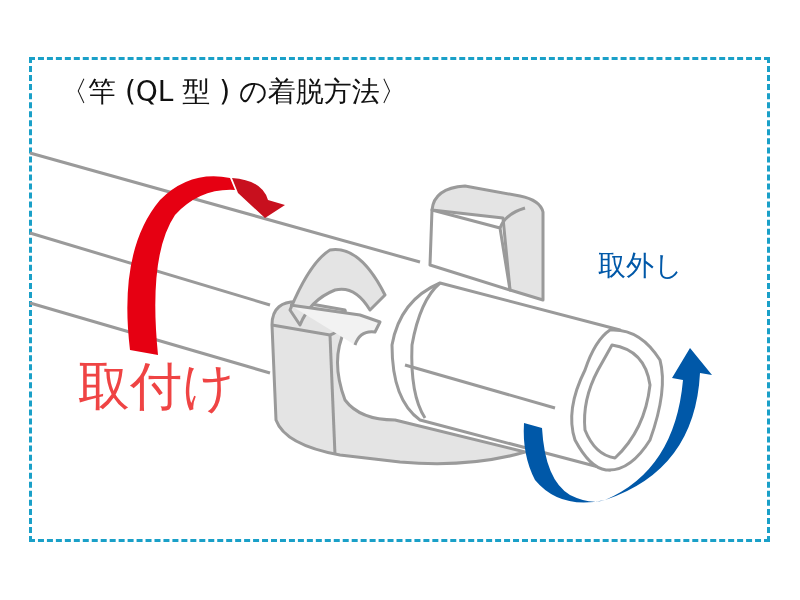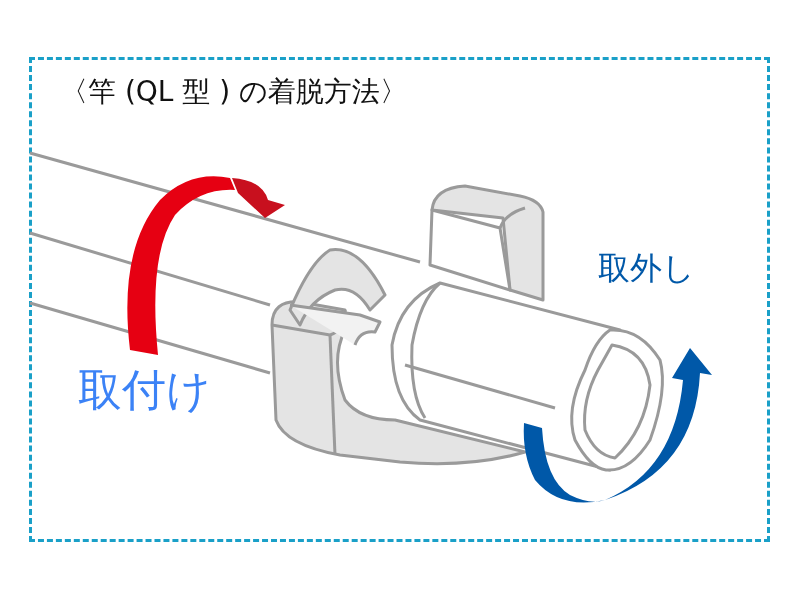--- a/index.html
+++ b/index.html
@@ -3,24 +3,24 @@
 <meta charset="utf-8">
 <style>
   html, body { margin:0; padding:0; background:#ffffff; }
   body { width:800px; height:600px; position:relative; overflow:hidden;
          font-family:"DejaVu Sans","Liberation Sans",sans-serif; }
   .frame { position:absolute; left:29px; top:57px; width:741px; height:485px;
            border:3px dashed #1aa0c8; box-sizing:border-box; }
   svg.art { position:absolute; left:0; top:0; }
   .title { position:absolute; left:60px; top:78px; font-size:28px; color:#111;
            letter-spacing:0px; white-space:nowrap; line-height:1; }
-  .label-remove { position:absolute; left:598px; top:252px; font-size:32px;
+  .label-remove { position:absolute; left:598px; top:252px; font-size:28px;
                   color:#0058a8; line-height:1; white-space:nowrap; }
-  .label-attach { position:absolute; left:78px; top:368px; font-size:44px;
-                  color:#3b82f6; line-height:1; white-space:nowrap; }
+  .label-attach { position:absolute; left:78px; top:360px; font-size:52px;
+                  color:#ef4444; line-height:1; white-space:nowrap; }
 </style>
 </head>
 <body>
 
 <div class="frame"></div>
 
 <svg class="art" width="800" height="600" viewBox="0 0 800 600">
 
   <g stroke="#9a9a9a" stroke-width="3" fill="none">
     <line x1="30" y1="153" x2="420" y2="262"></line>

